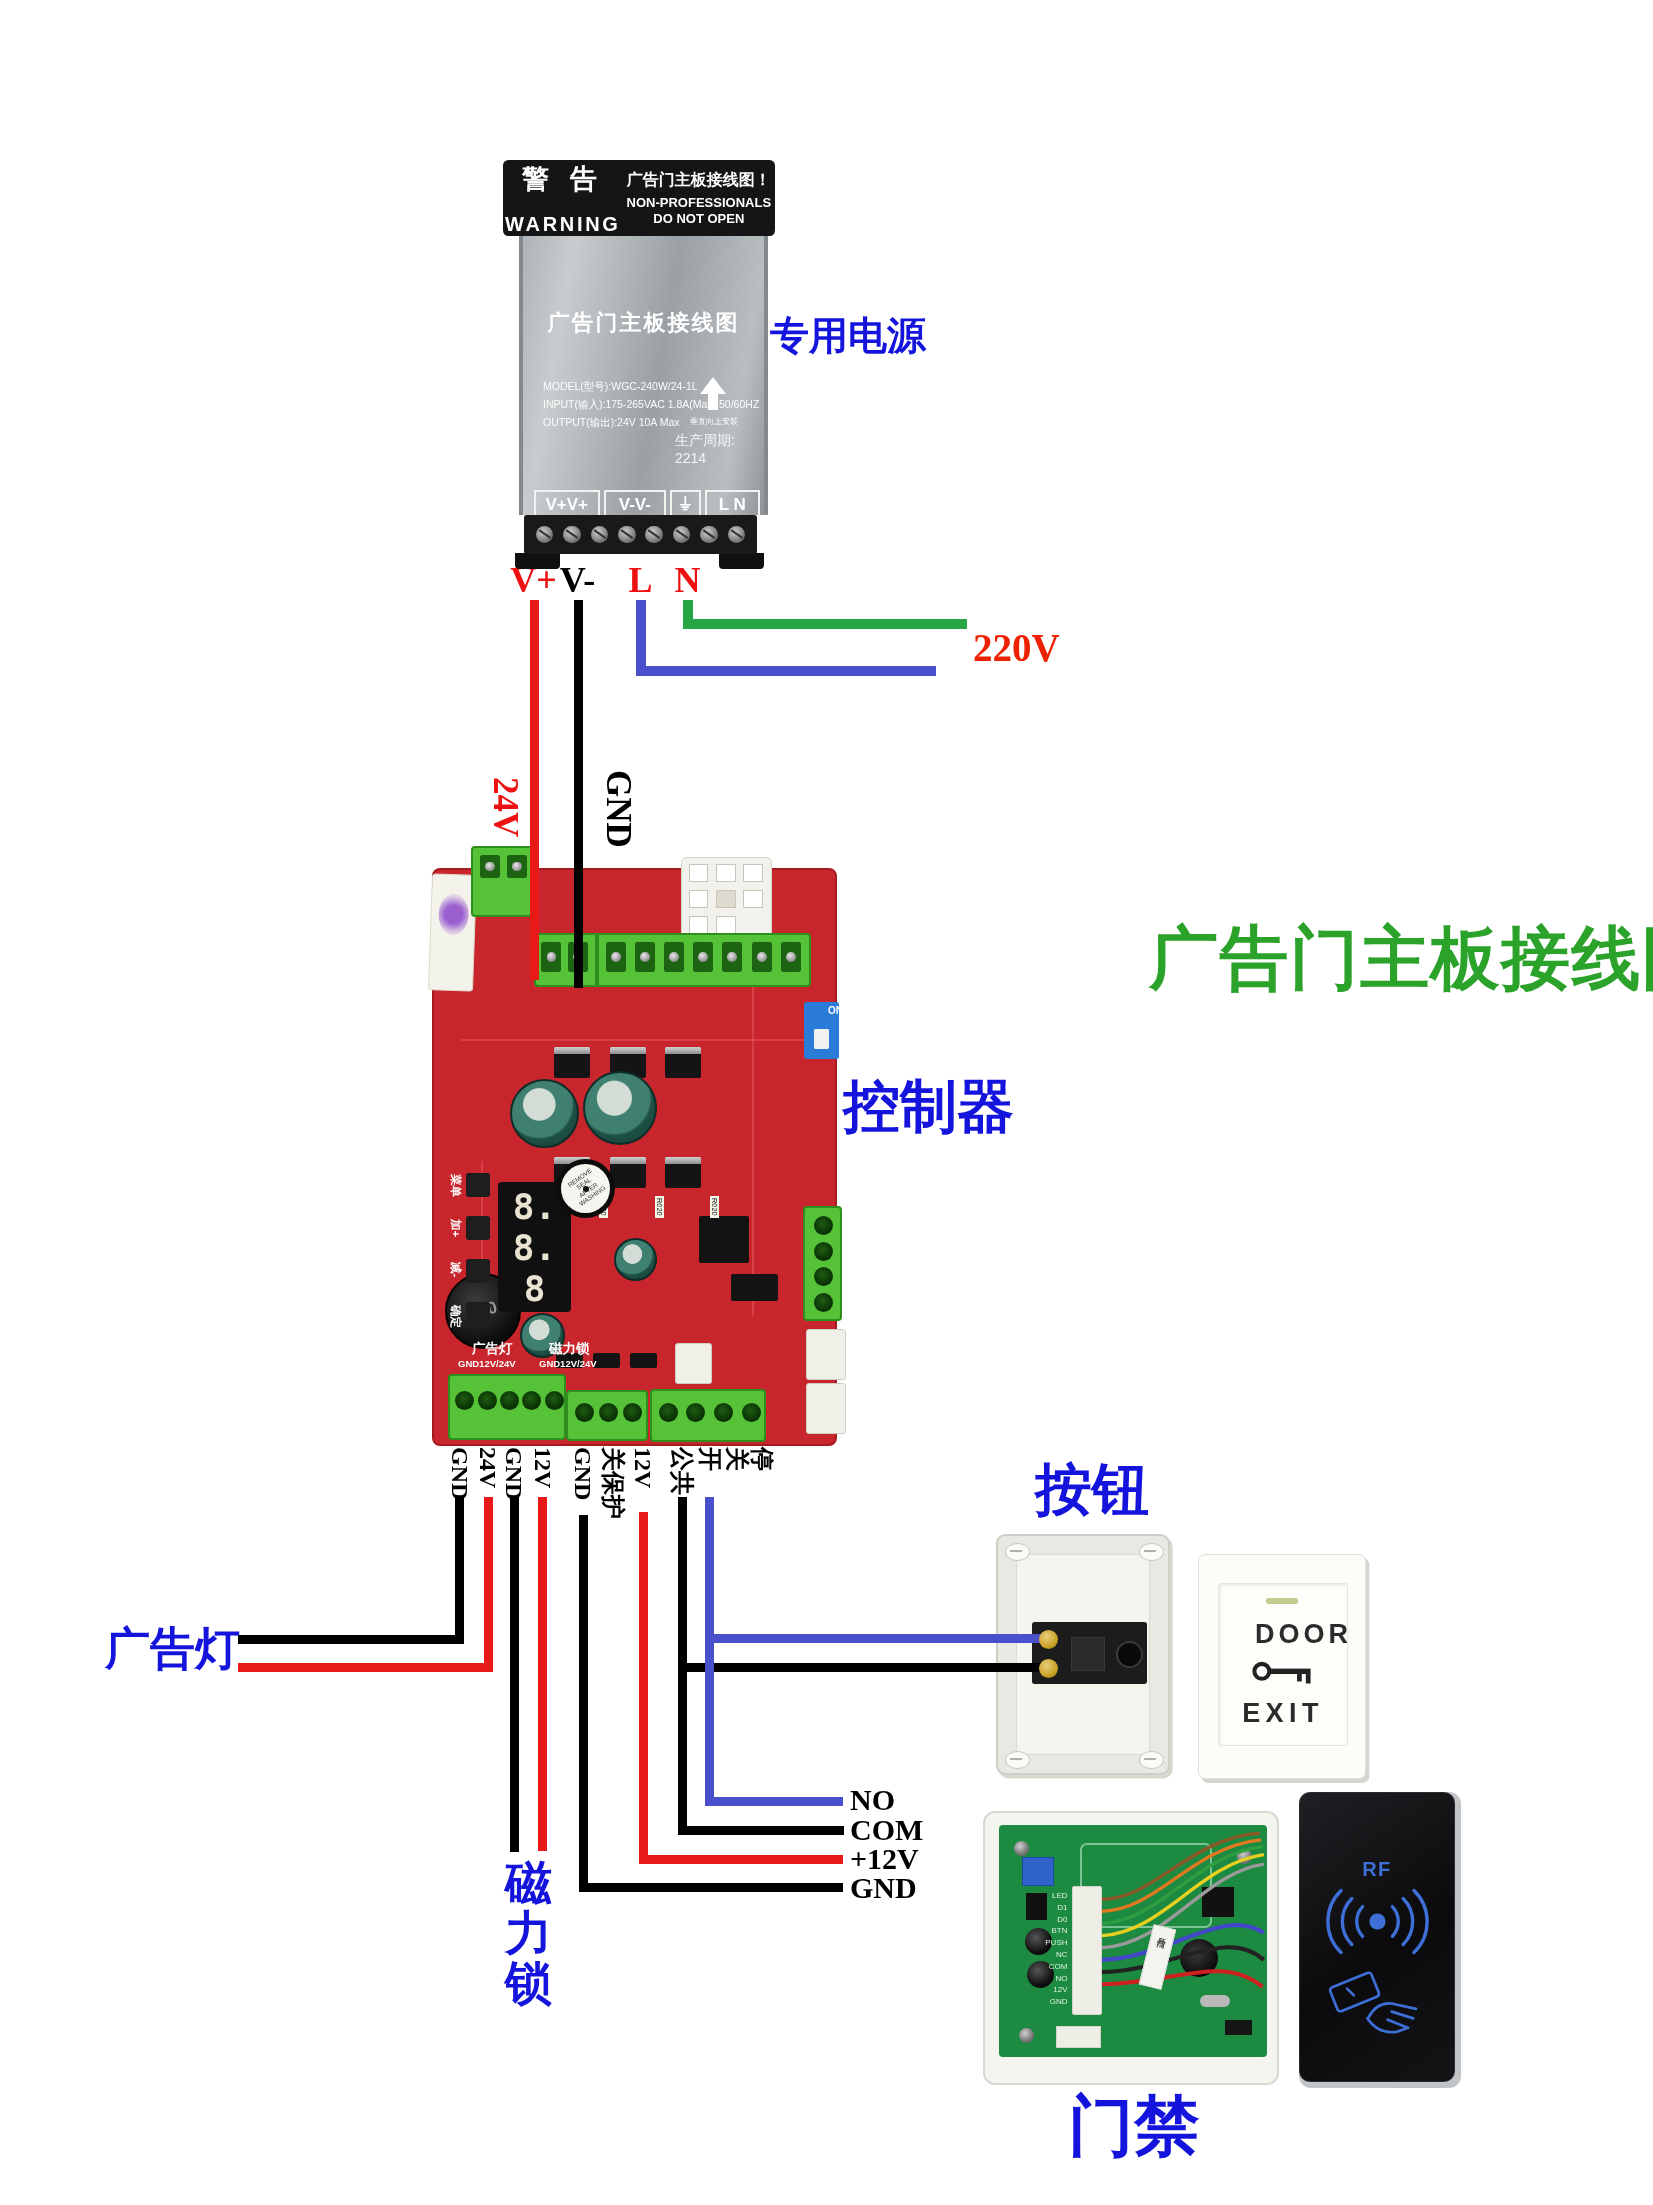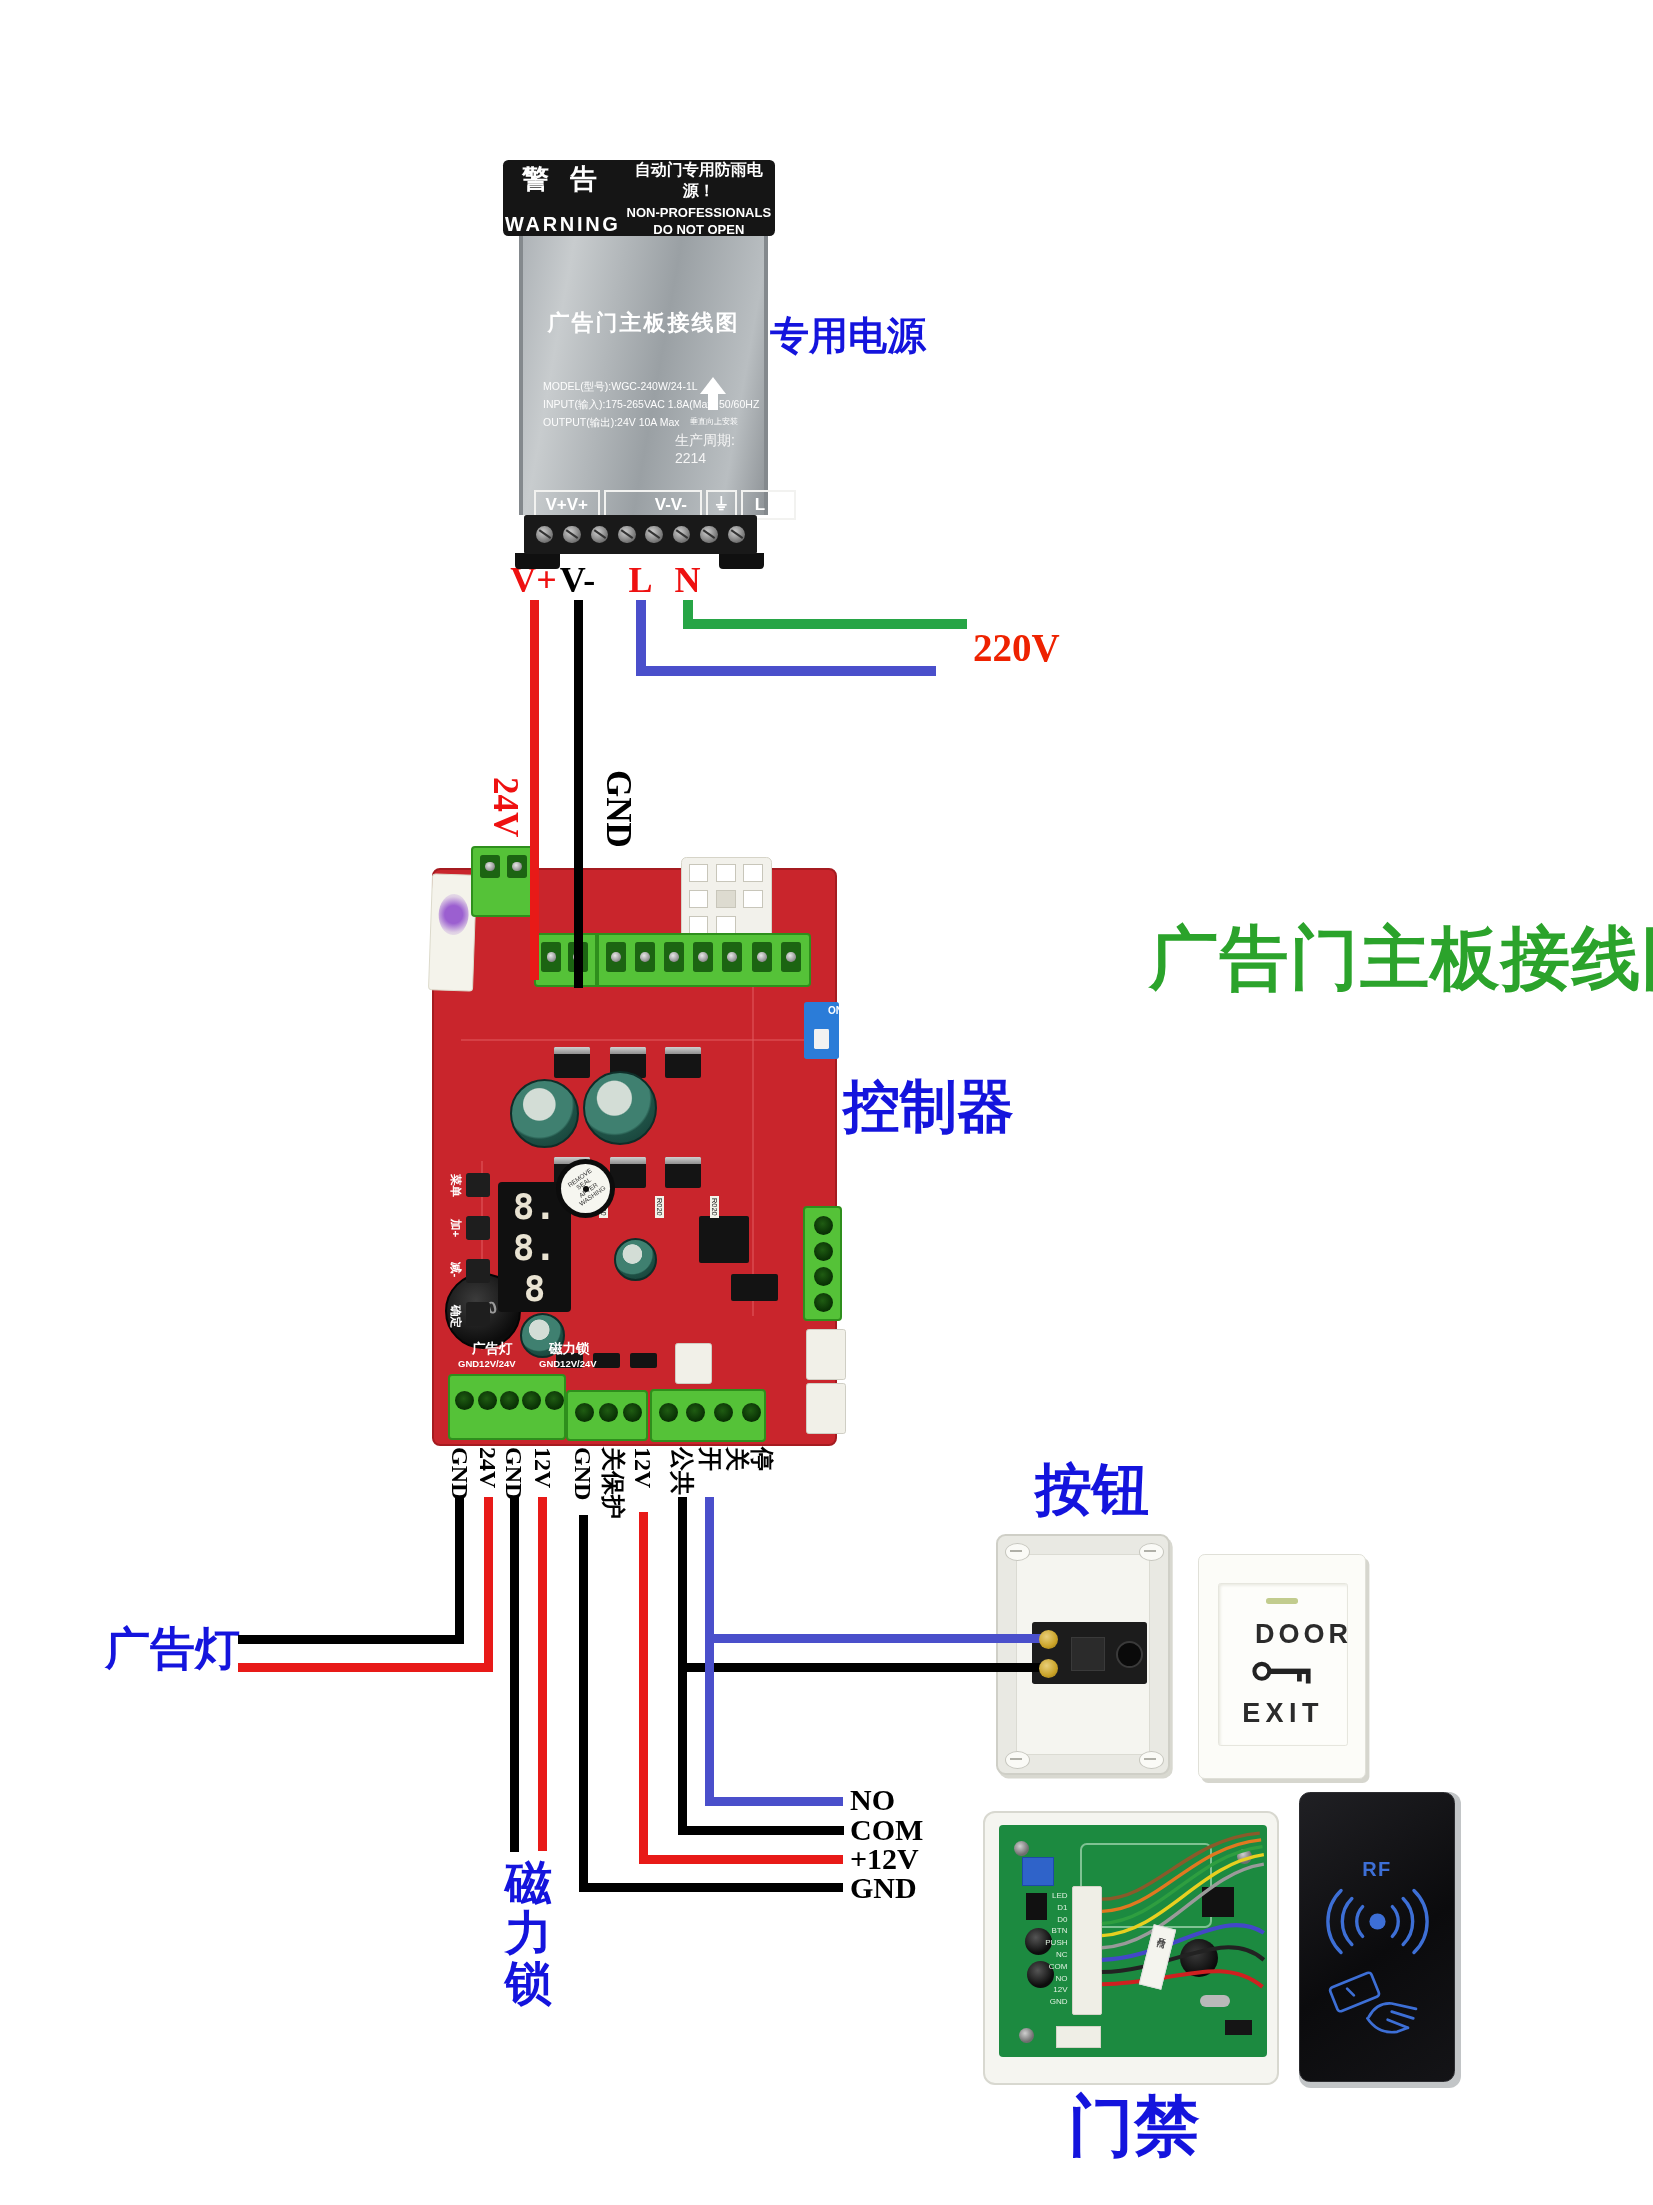--- a/index.html
+++ b/index.html
@@ -65,40 +65,40 @@
 <body>
 
 <div id="canvas">
 
   <div class="psu-cap">
     <div style="text-align:center;">
       <div style="font-size:27px;letter-spacing:6.8px;font-weight:700;">警 告</div>
       <div style="font-size:20px;letter-spacing:2.7px;font-weight:700;margin-top:16px;">WARNING</div>
     </div>
     <div style="text-align:center;">
-      <div style="font-size:16px;font-weight:700;">自动门专用防雨电源！</div>
+      <div style="font-size:16px;font-weight:700;">广告门主板接线图！</div>
       <div style="font-size:13px;font-weight:700;margin-top:3.4px;">NON-PROFESSIONALS</div>
       <div style="font-size:13px;font-weight:700;margin-top:1.4px;">DO NOT OPEN</div>
     </div>
   </div>
 
   <div class="psu-body">
     <div style="position:absolute;left:0;right:0;top:73px;text-align:center;color:#fff;font-size:22px;font-weight:700;letter-spacing:2px;">广告门主板接线图</div>
     <div style="position:absolute;left:20px;top:143px;color:#fdfdfd;font-size:10.5px;line-height:1.7;">
       <div>MODEL(型号):WGC-240W/24-1L</div>
       <div>INPUT(输入):175-265VAC 1.8A(Max)  50/60HZ</div>
       <div>OUTPUT(输出):24V 10A Max</div>
     </div>
     <div style="position:absolute;left:177px;top:142px;width:0;height:0;border-left:13px solid transparent;border-right:13px solid transparent;border-bottom:17.6px solid #fff;"></div>
     <div style="position:absolute;left:185px;top:159px;width:9.5px;height:16px;background:#fff;"></div>
     <div style="position:absolute;left:154px;top:181px;width:74px;text-align:center;color:#fff;font-size:8px;">垂直向上安装</div>
     <div style="position:absolute;left:152px;top:197px;width:81px;text-align:left;color:#f5f5f5;font-size:14px;">生产周期: 2214</div>
     <div style="position:absolute;left:10.8px;top:255px;display:flex;gap:4px;">
       <div class="tbox" style="width:62px;">V+V+</div>
-      <div class="tbox" style="width:58px;padding-left:36px;">V-V-</div>
+      <div class="tbox" style="width:58px;">V-V-</div>
       <div class="tbox" style="width:27px;">⏚</div>
       <div class="tbox" style="width:51px;">L  N</div>
     </div>
   </div>
 
   <div class="abs" style="left:532px;top:518px;width:216px;height:10.8px;background:#c9a83e;z-index:5;"></div>
   <div class="psu-strip">
     <span class="screw"></span>
     <span class="screw"></span>
     <span class="screw"></span>

